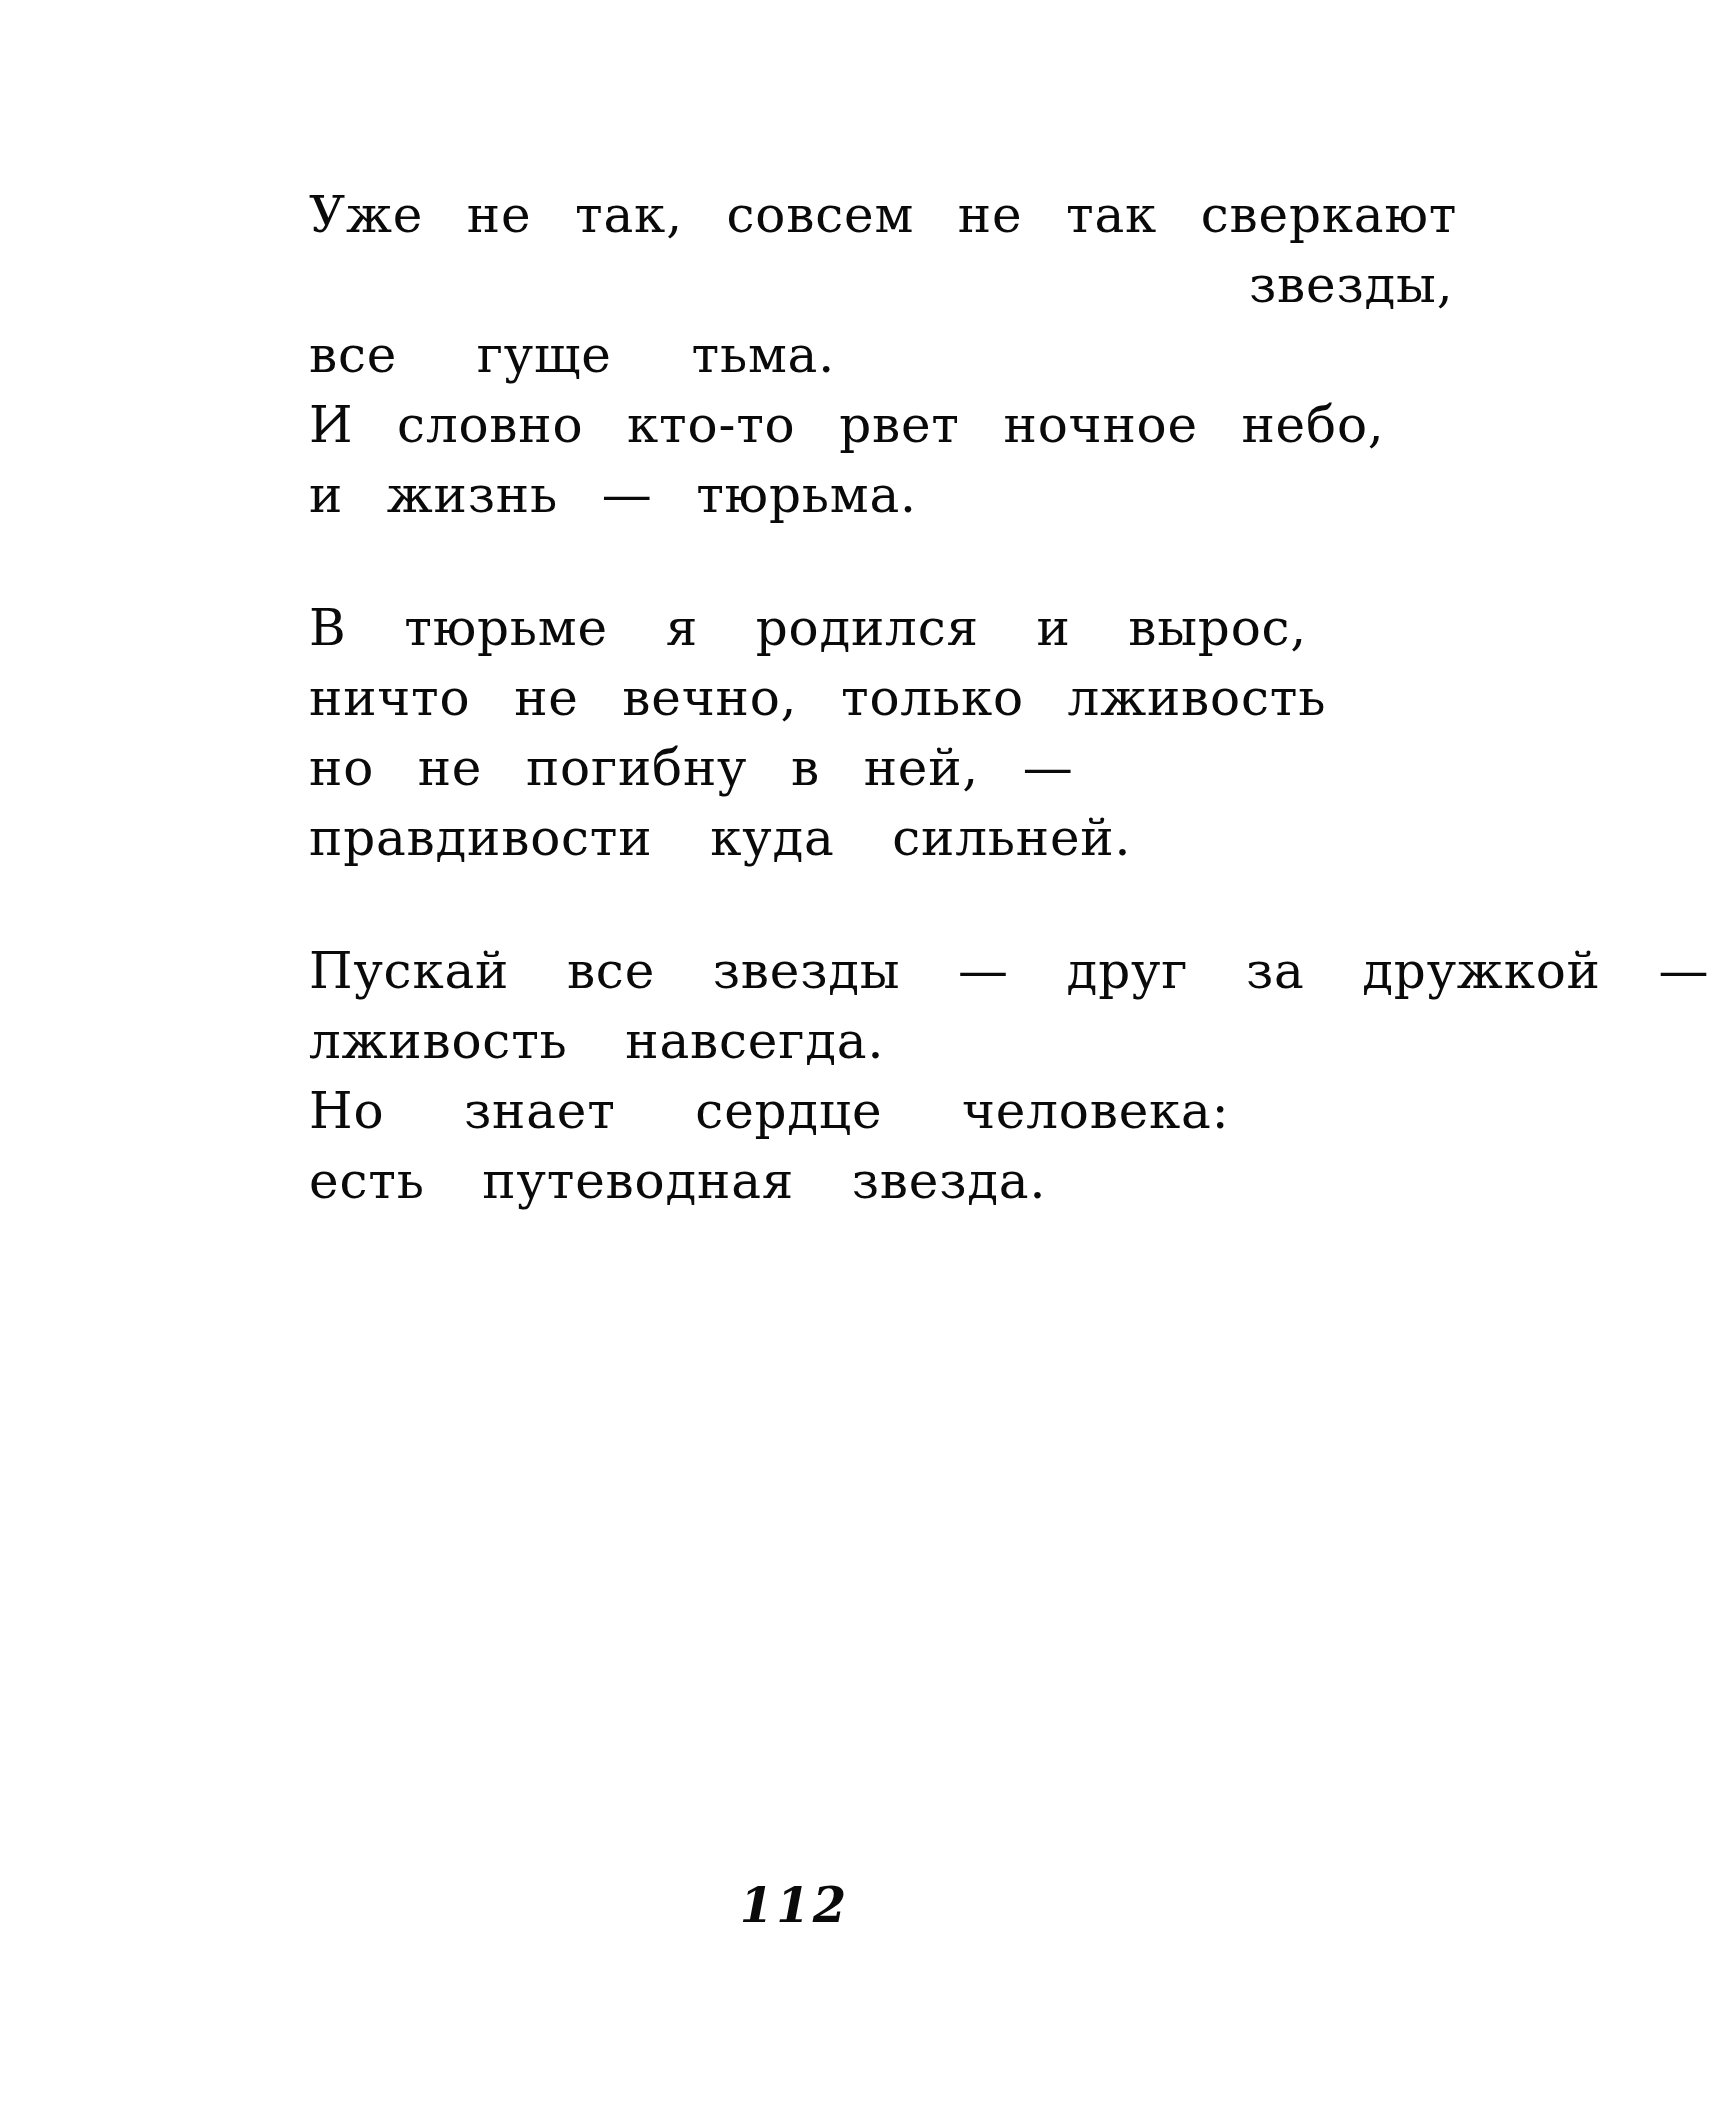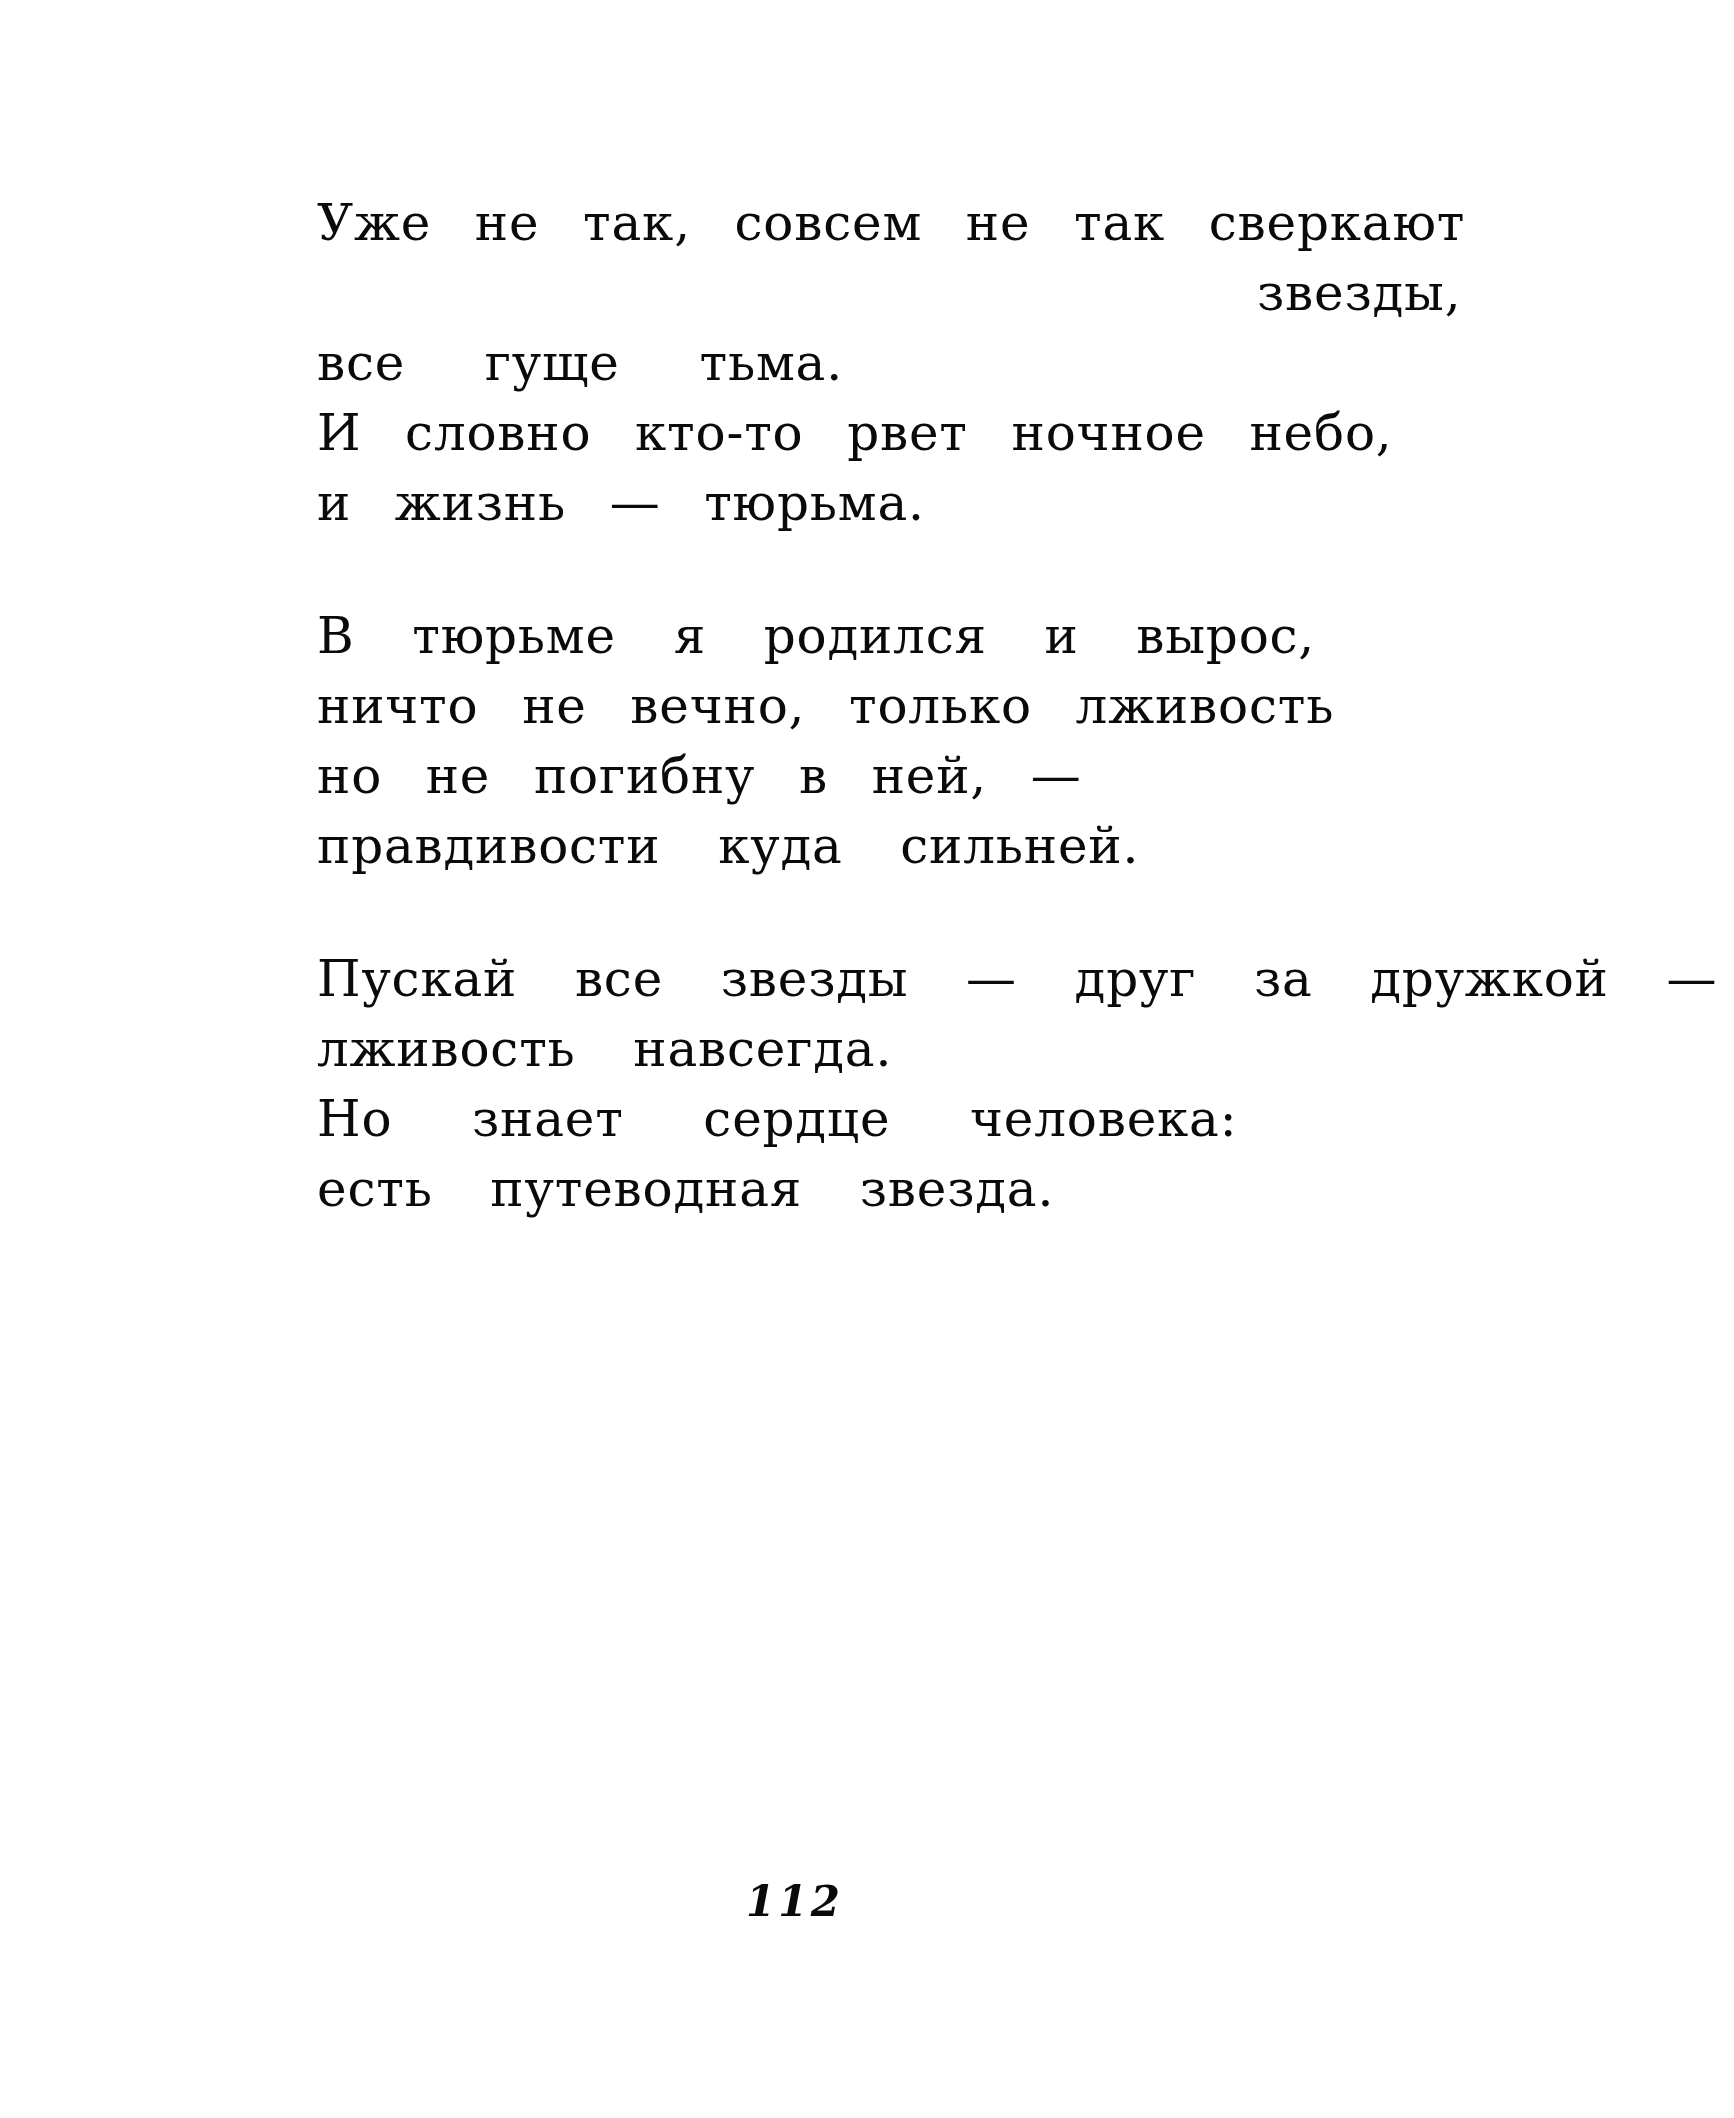--- a/index.html
+++ b/index.html
@@ -15,21 +15,21 @@
     overflow: hidden;
     font-family: "DejaVu Serif", "Liberation Serif", serif;
     color: #0a0a0a;
   }
   .poem {
     position: absolute;
     left: 305px;
     top: 176px;
     right: 47px;
   }
-  .stanza { margin: 12px; padding: 0; }
+  .stanza { margin: 4px; padding: 0; }
   .stanza + .stanza { margin-top: 63px; }
   .line {
     margin: 0;
     padding: 0;
     font-size: 50px;
     line-height: 70px;
     letter-spacing: 0.8px;
     word-spacing: 27px;
     white-space: pre;
   }
@@ -42,21 +42,21 @@
   .page-footer {
     position: absolute;
     left: 0;
     top: 1877px;
     width: 1589px; 
     text-align: center;
   }
   .page-number {
     font-style: italic;
     font-weight: bold;
-    font-size: 42px;
+    font-size: 48px;
     letter-spacing: 3.1px;
     color: #0a0a0a;
   }
 </style>
 </head>
 <body>
 
 <div class="page">
 
   <main class="poem">

